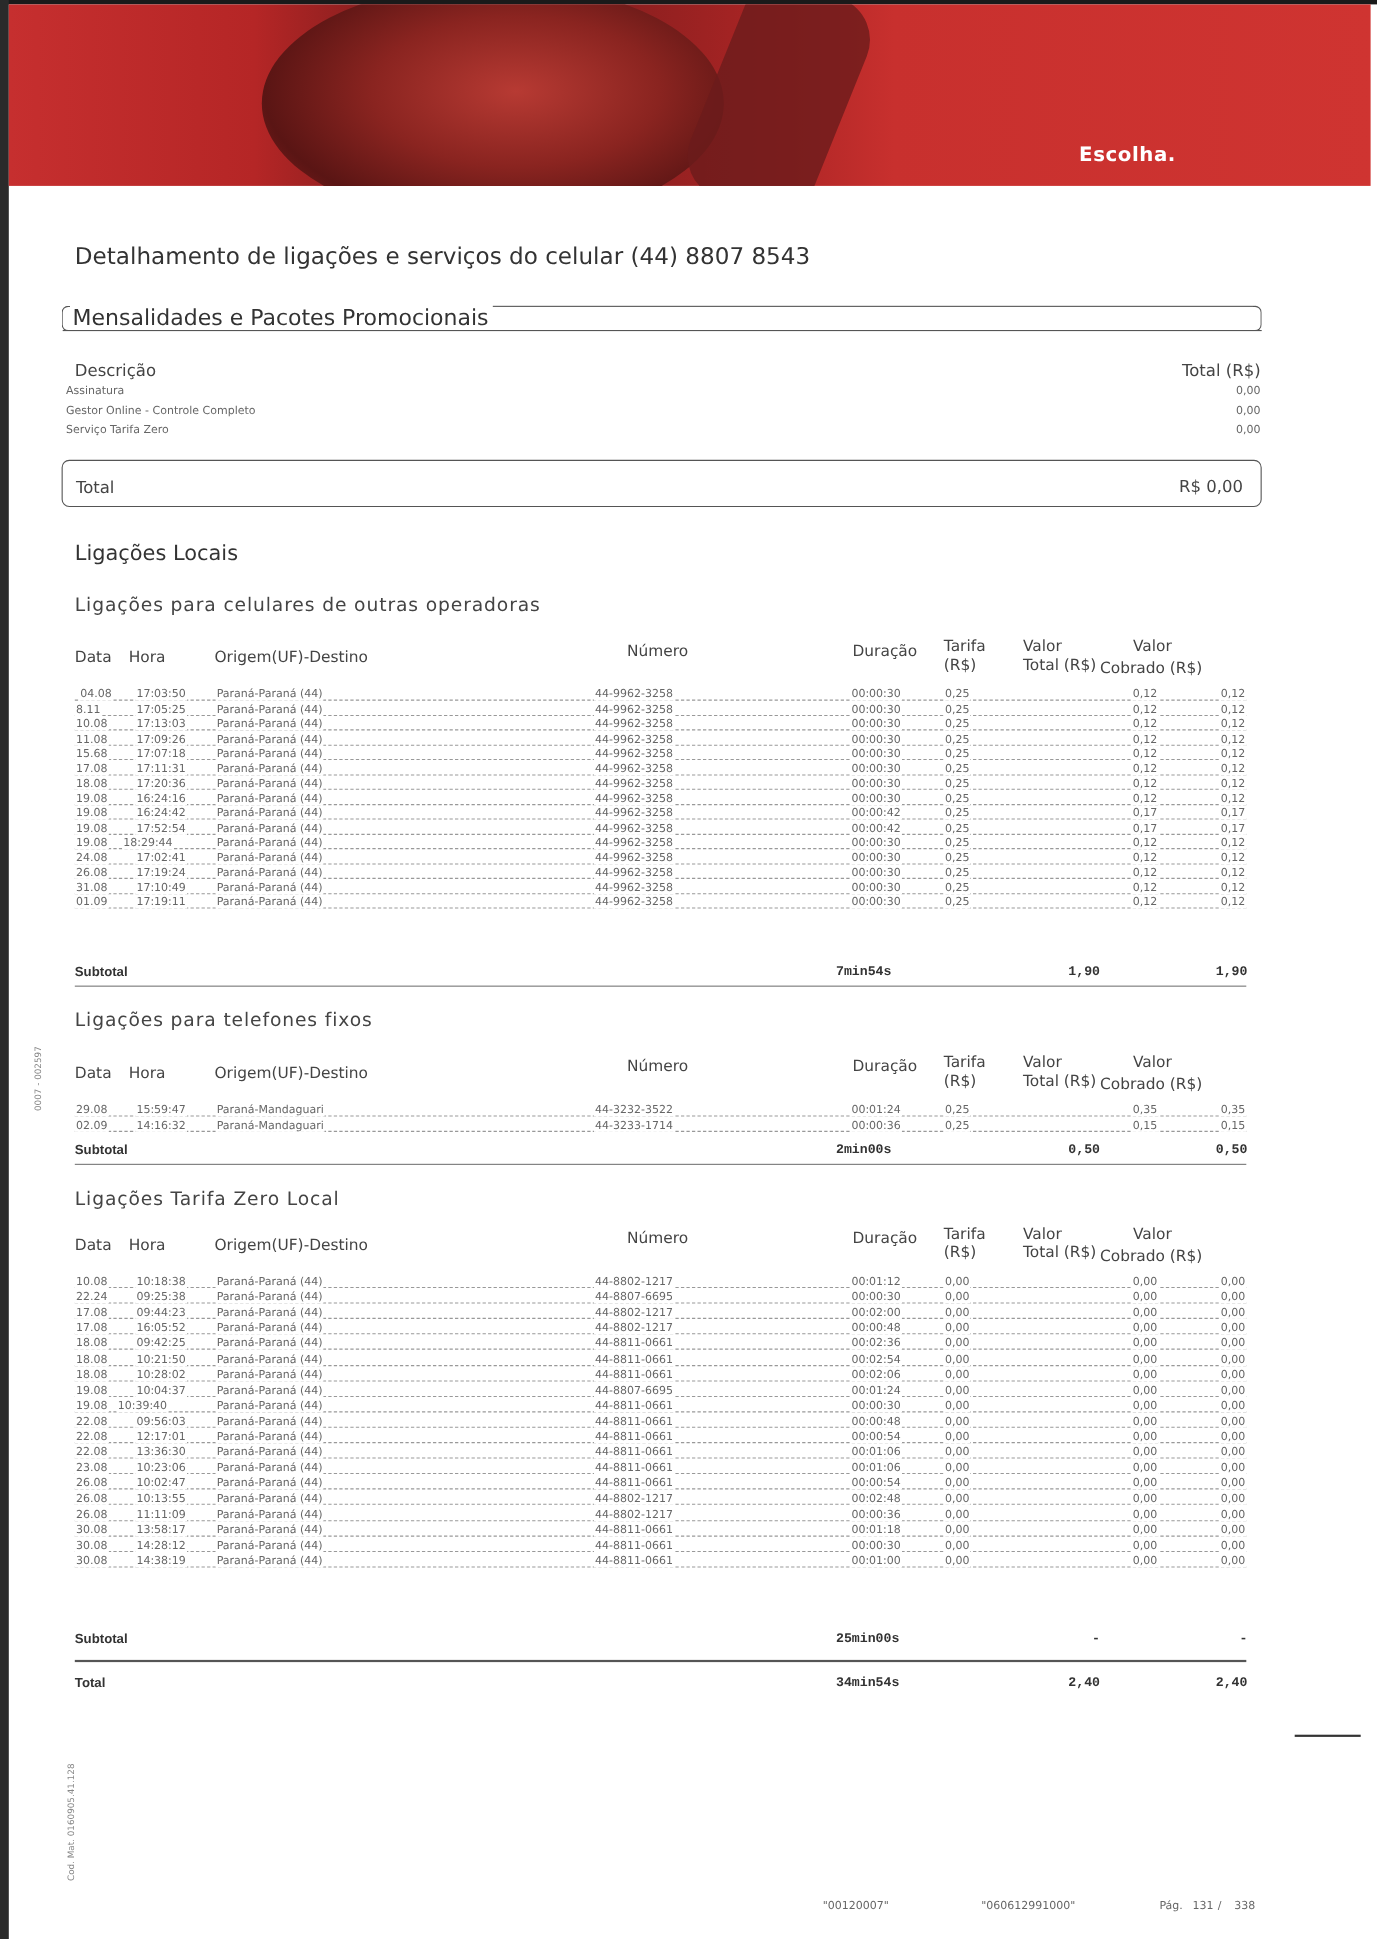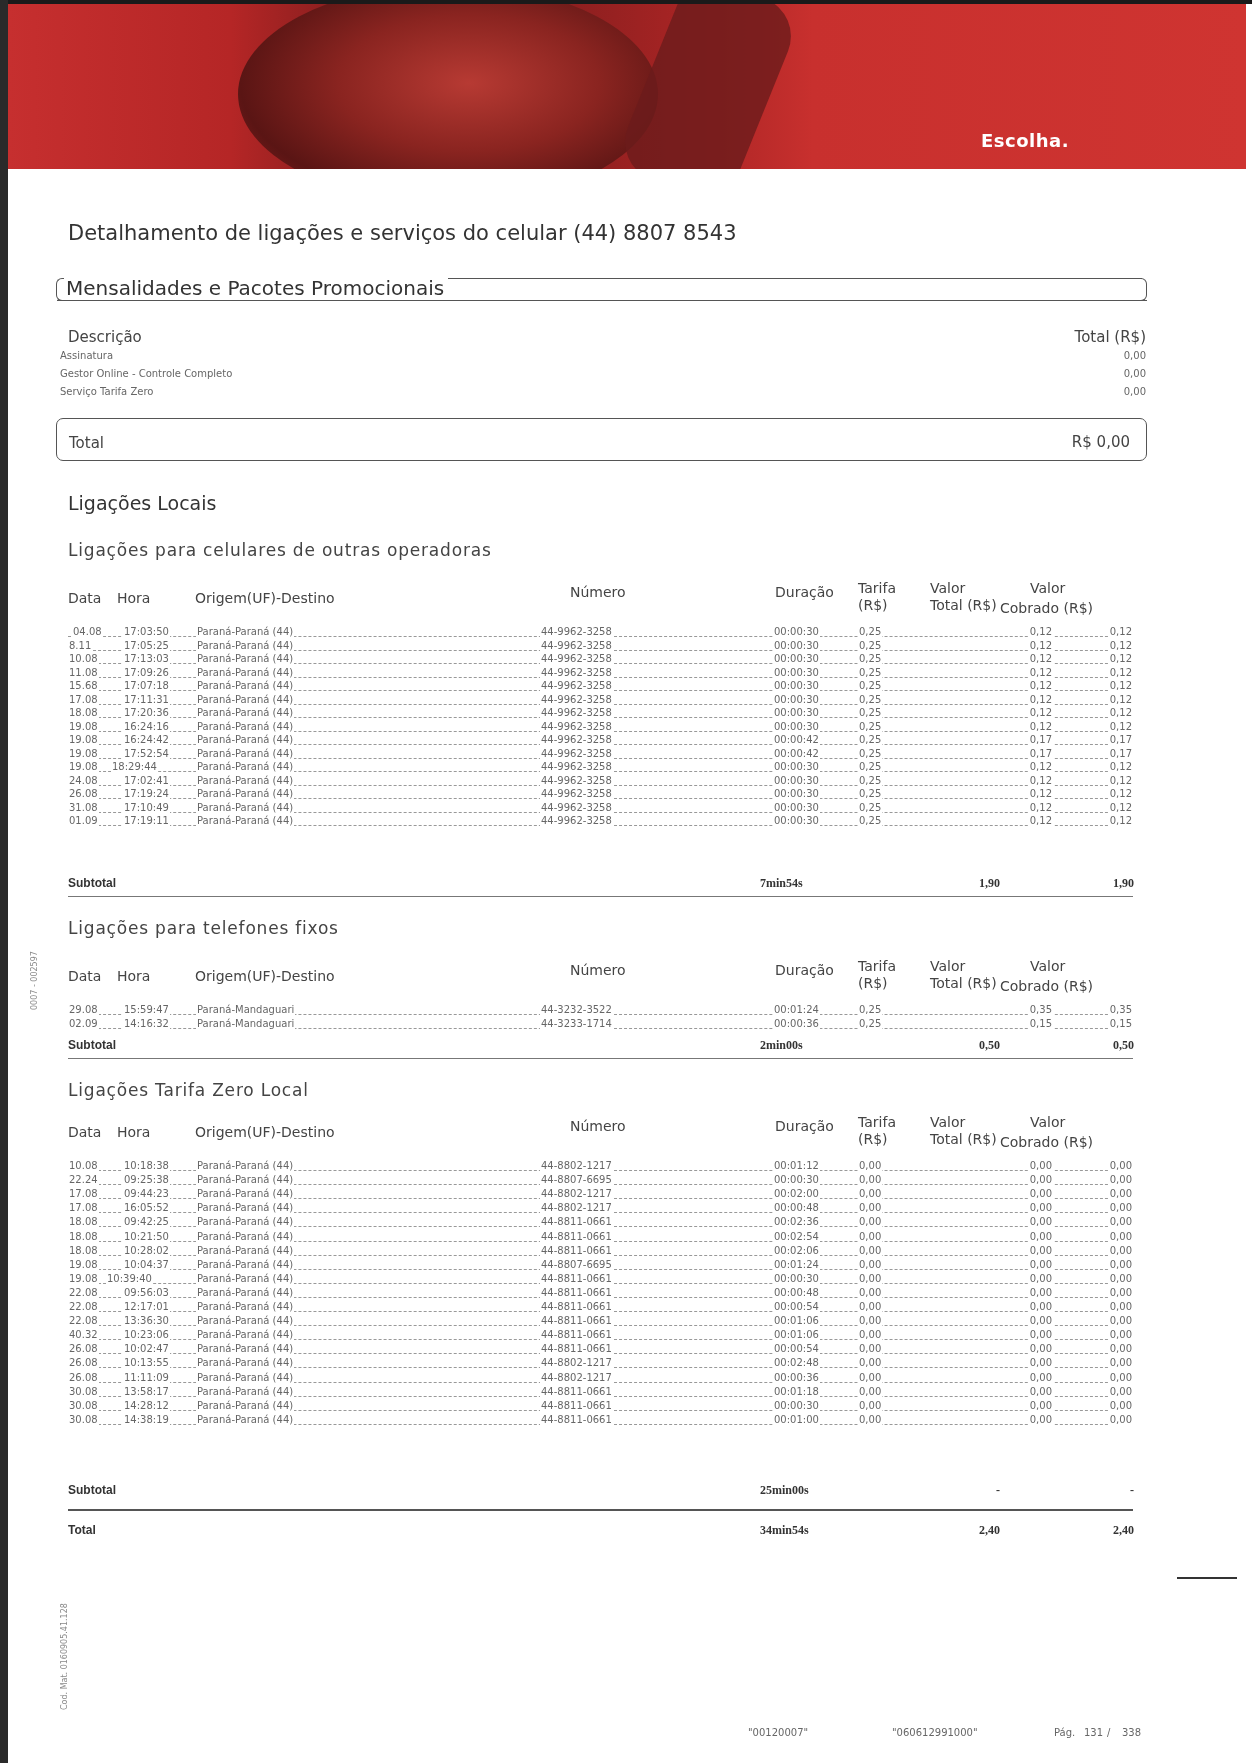--- a/index.html
+++ b/index.html
@@ -37,21 +37,21 @@
 
   .sec-title { position: absolute; left: 68px; top: 492px; font-size: 19px; color: #333; }
   .sub-title { position: absolute; left: 68px; font-size: 17px; color: #444; letter-spacing: 0.8px; }
 
   .col-h { position: absolute; font-size: 14px; color: #444; line-height: 17px; }
   .row { position: absolute; left: 68px; width: 1065px; height: 14px; font-size: 10px; color: #666;
          font-family: "DejaVu Sans", sans-serif; }
   .row span { position: absolute; top: 0; white-space: nowrap; background: #fff; padding: 0 1px; }
   .row .dots { position: absolute; left: 0; right: 0; top: 10px; border-bottom: 1px dashed #999; }
   .subtotal-lbl { position: absolute; left: 68px; font-size: 12px; font-weight: bold; color: #333; font-family: "Liberation Sans", sans-serif; }
-  .subtotal-val { position: absolute; font-size: 12px; font-weight: bold; color: #333; font-family: Liberation Serif, serif; }
+  .subtotal-val { position: absolute; font-size: 12px; font-weight: bold; color: #333; font-family: Liberation Mono, monospace; }
   .rule { position: absolute; left: 68px; width: 1065px; border-top: 1.5px solid #777; }
 
   .side-note { position: absolute; font-size: 8px; color: #888; transform: rotate(-90deg); transform-origin: left top; white-space: nowrap; }
   .footer { position: absolute; top: 1727px; font-size: 10px; color: #666; }
   .right-mark { position: absolute; left: 1177px; top: 1577px; width: 60px; border-top: 2px solid #333; }
 </style>
 </head>
 <body>
 
 <div class="edge-top"></div>
@@ -453,21 +453,21 @@
       <span style="left:55px">13:36:30</span>
       <span style="left:128px">Paraná-Paraná (44)</span>
       <span style="left:472px">44-8811-0661</span>
       <span style="left:705px">00:01:06</span>
       <span style="left:790px">0,00</span>
       <span style="right:80px">0,00</span>
       <span style="right:0px">0,00</span>
     </div>
     <div class="row" style="top:1329.2px">
       <div class="dots"></div>
-      <span style="left:0px">40.32</span>
+      <span style="left:0px">23.08</span>
       <span style="left:55px">10:23:06</span>
       <span style="left:128px">Paraná-Paraná (44)</span>
       <span style="left:472px">44-8811-0661</span>
       <span style="left:705px">00:01:06</span>
       <span style="left:790px">0,00</span>
       <span style="right:80px">0,00</span>
       <span style="right:0px">0,00</span>
     </div>
     <div class="row" style="top:1343.3px">
       <div class="dots"></div>

